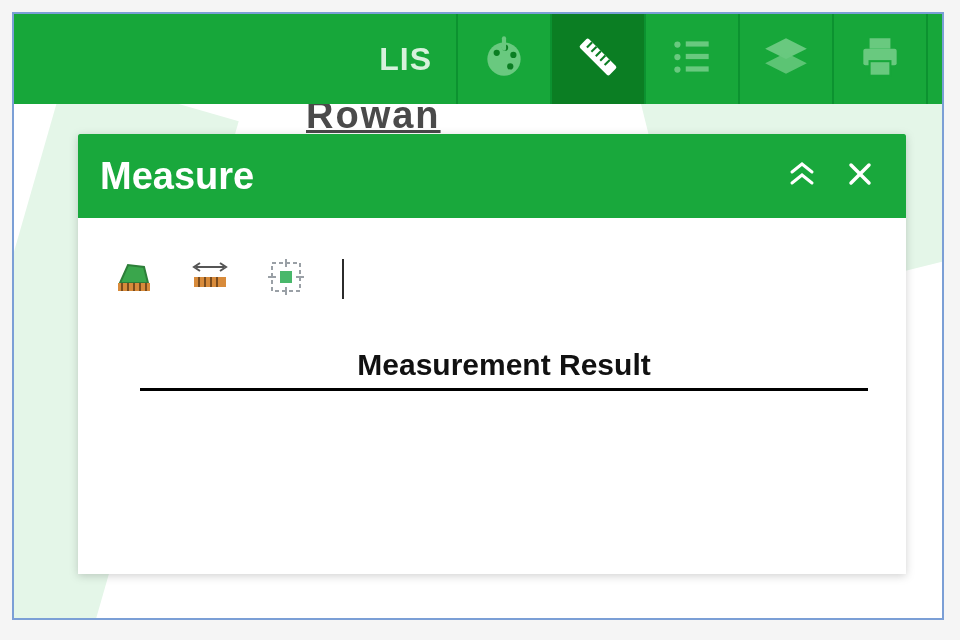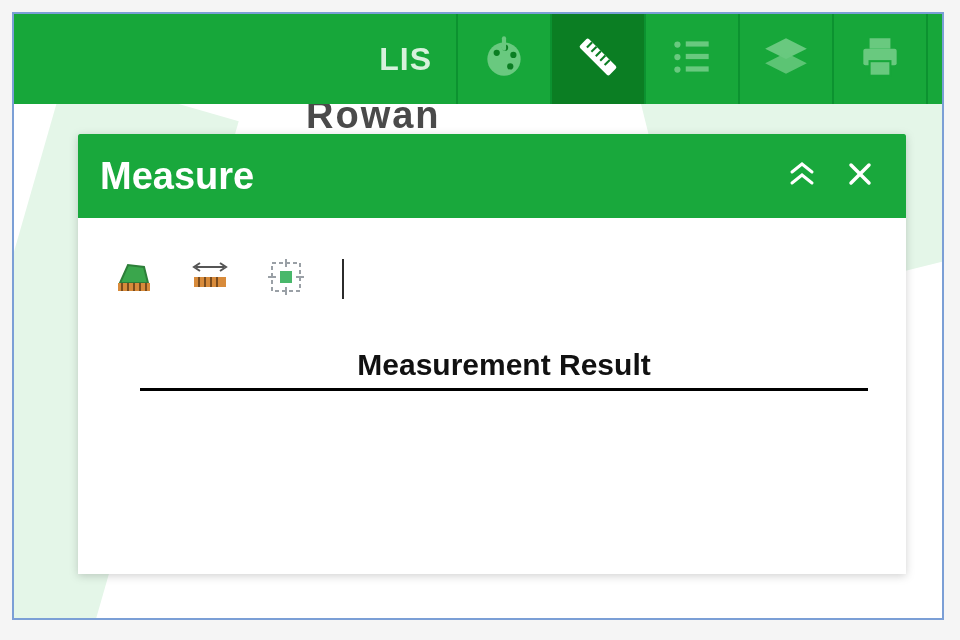--- a/index.html
+++ b/index.html
@@ -74,20 +74,21 @@
     transform: rotate(-14deg);
     border-radius: 8px;
   }
   .map-label-partial {
     position: absolute;
     left: 292px; top: -10px;
     font-size: 38px;
     font-weight: 600;
     color: #4a4a4a;
     letter-spacing: 2px;
+    text-decoration: underline;
   }
 
   
   .panel {
     position: absolute;
     left: 64px; top: 30px;
     width: 828px; height: 440px;
     background: #ffffff;
     filter: drop-shadow(0 2px 4px rgba(0,0,0,.18));
     display: flex;

